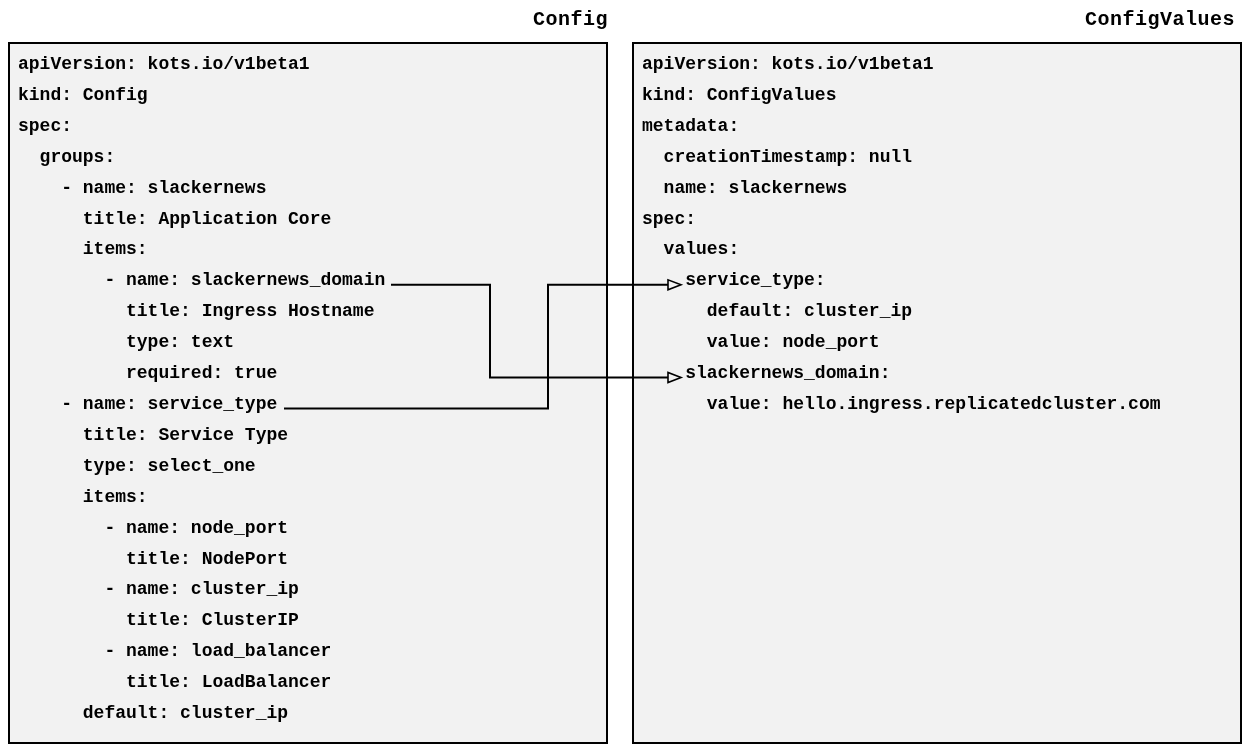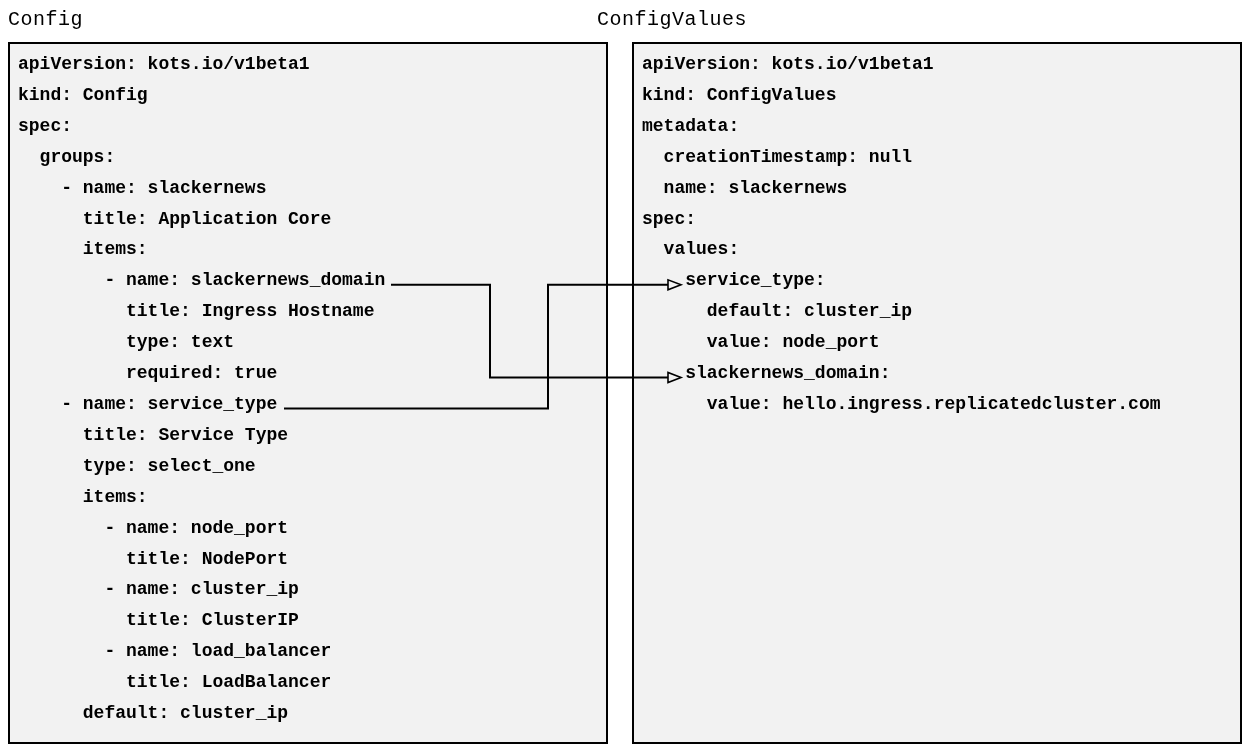--- a/index.html
+++ b/index.html
@@ -14,27 +14,27 @@
     overflow: hidden;
     font-family: "Liberation Mono", "DejaVu Sans Mono", monospace;
     color: #000000;
   }
   .panel-title {
     position: absolute;
     top: 7px;
     height: 26px;
     font-size: 20px;
     line-height: 26px;
-    font-weight: normal;
-    text-align: left;
+    font-weight: bold;
+    text-align: right;
     letter-spacing: 0.5px;
     white-space: nowrap;
   }
   .panel-title.left  { left: 8px;   width: 600px; }
-  .panel-title.right { left: 597px; width: 610px; }
+  .panel-title.right { left: 625px; width: 610px; }
   .panel {
     position: absolute;
     top: 42px;
     height: 702px;
     background: #f2f2f2;
     border: 2px solid #000000;
     box-sizing: border-box;
     overflow: hidden;
   }
   .panel.left  { left: 8px;   width: 600px; }

